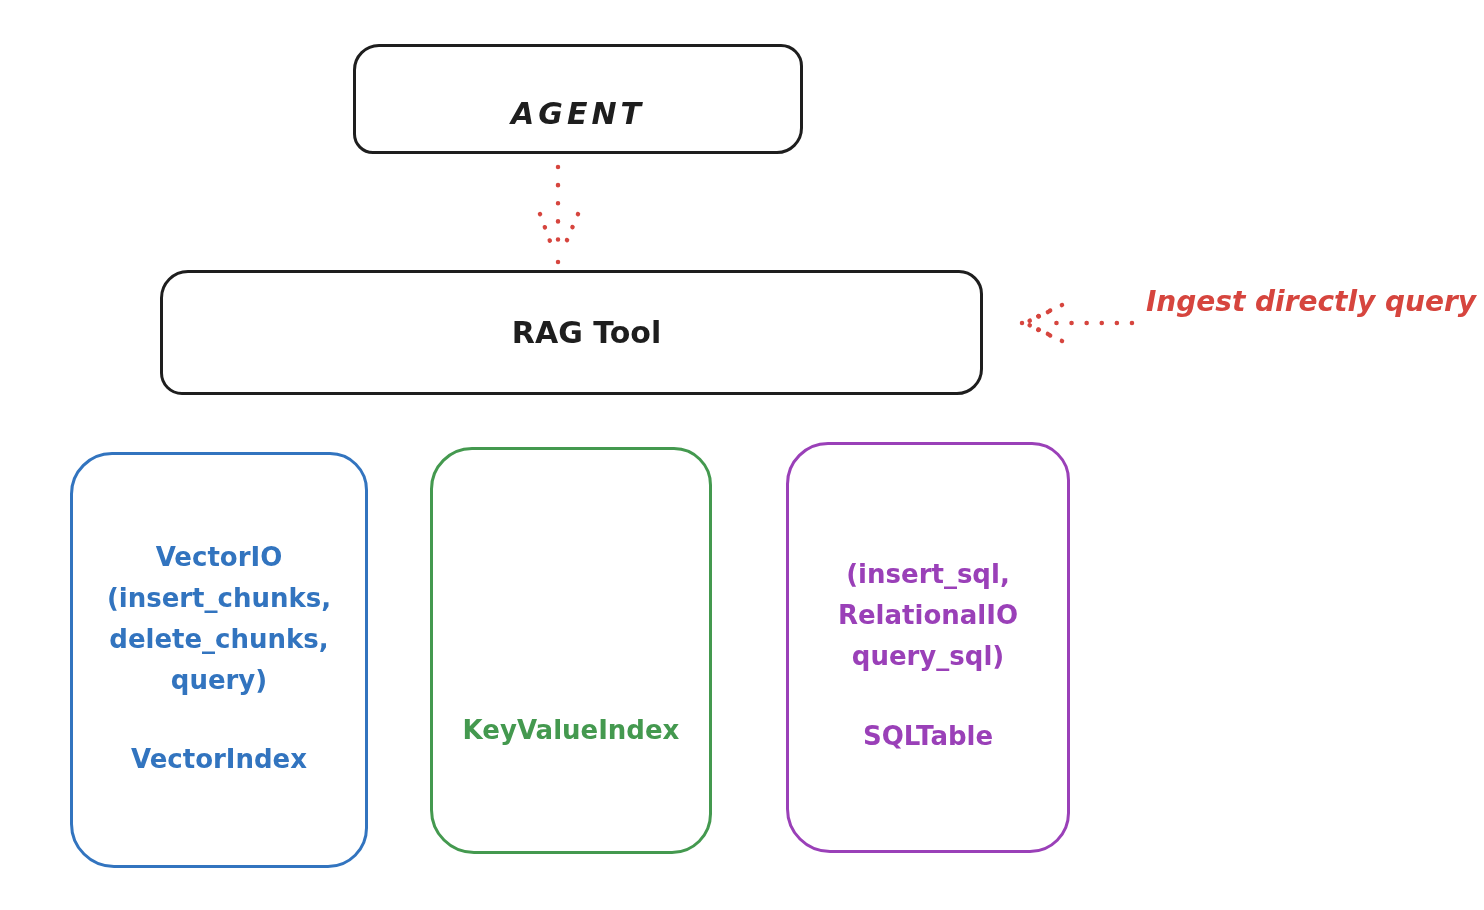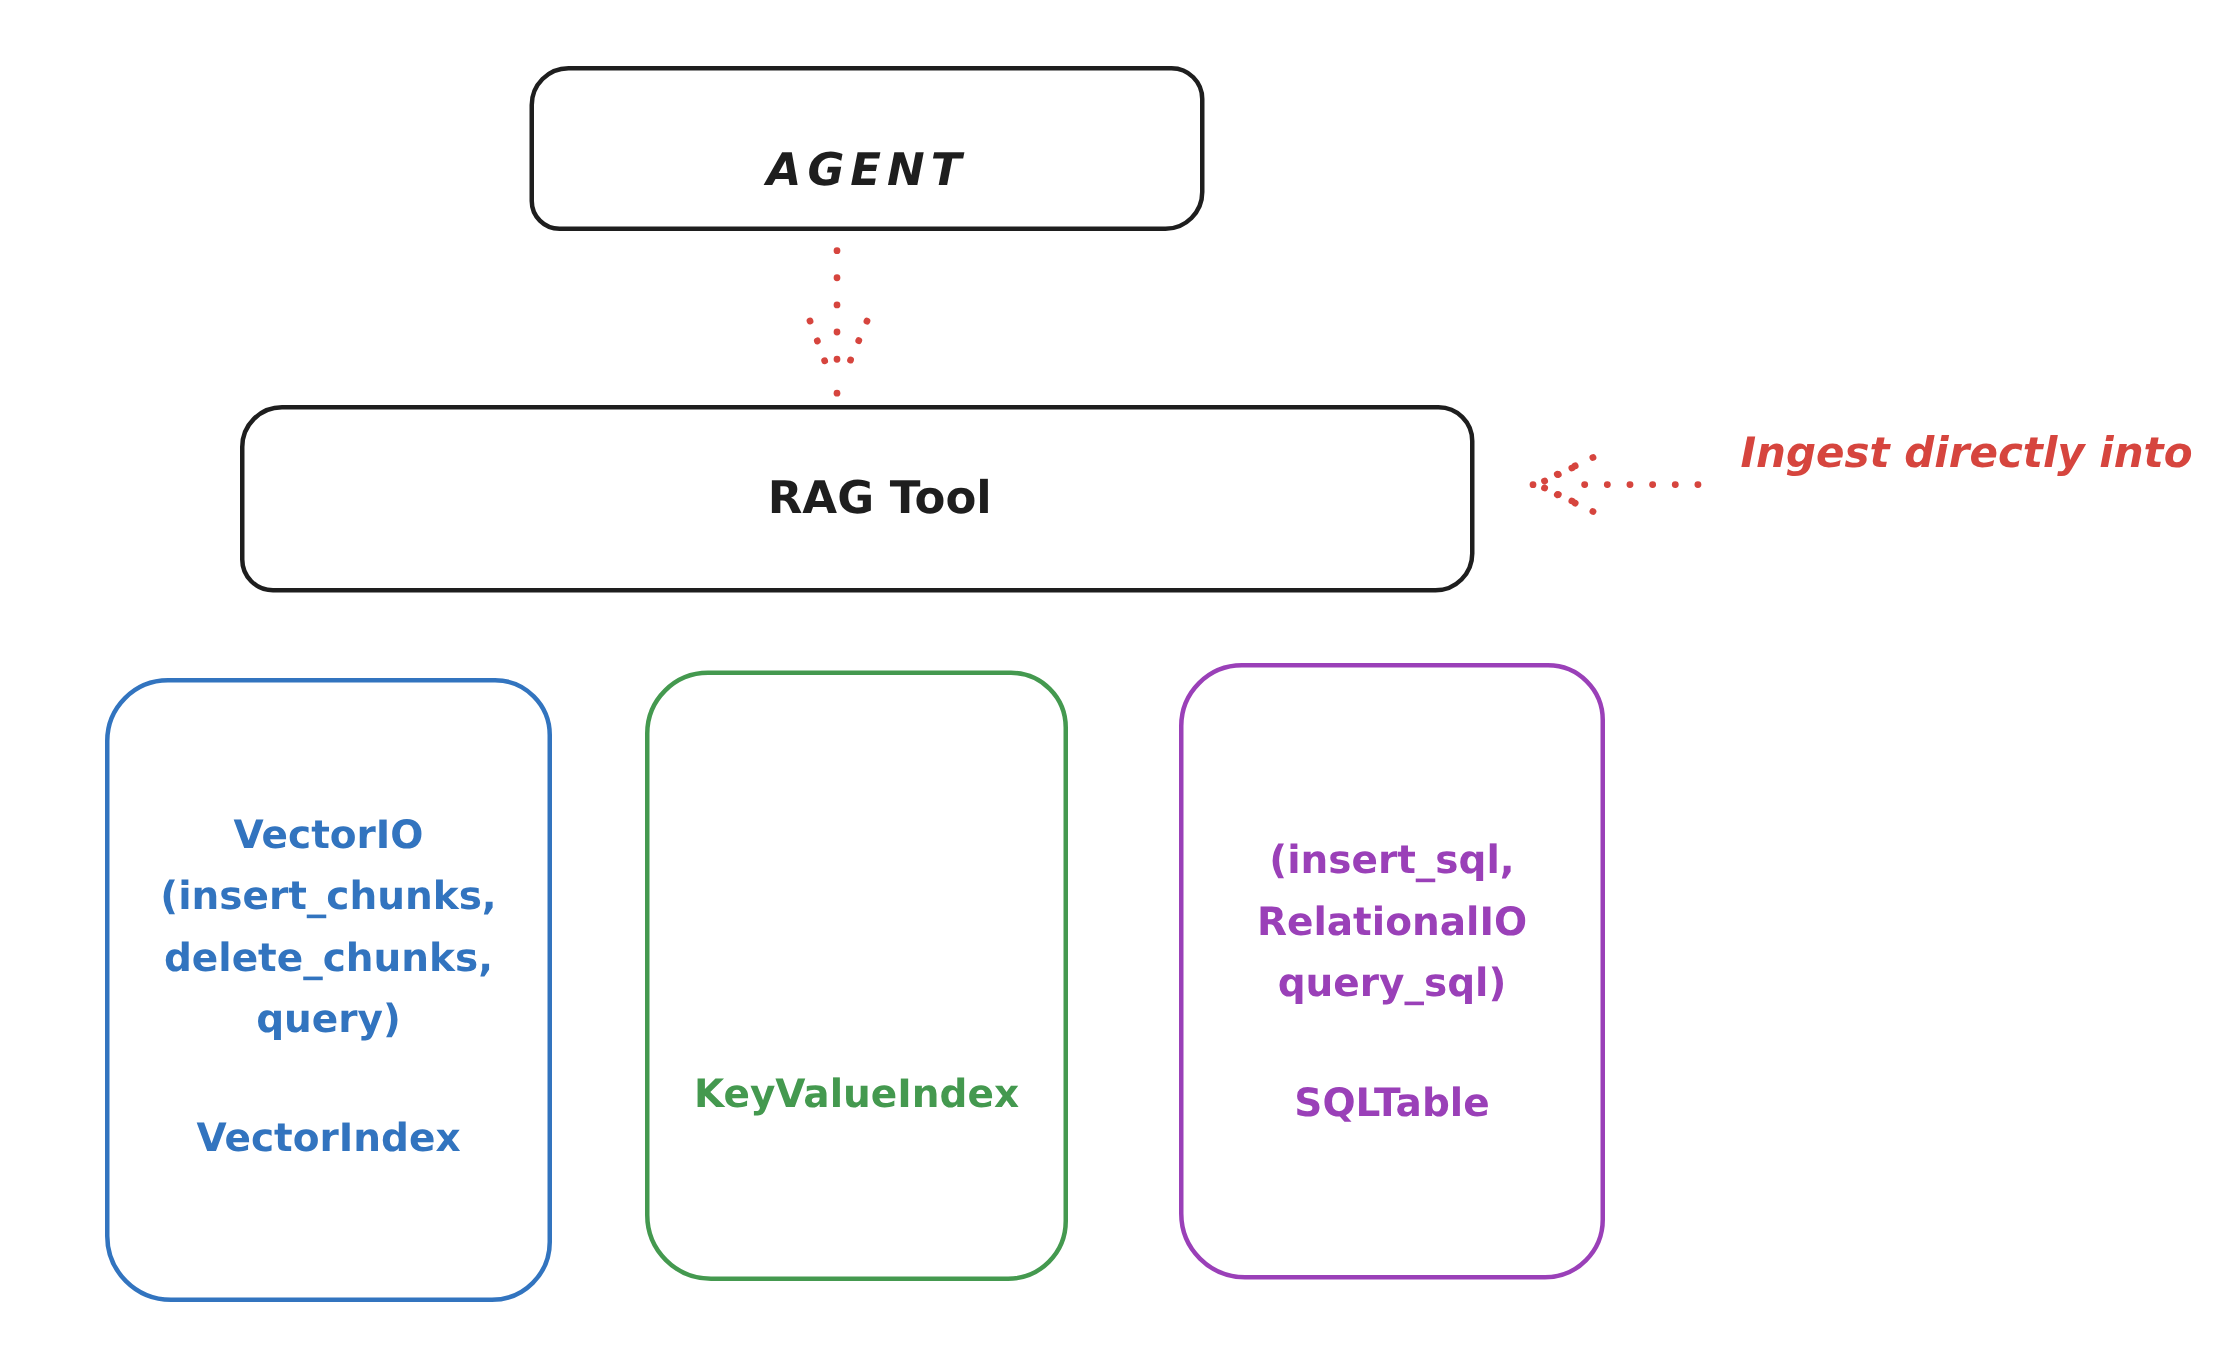--- a/index.html
+++ b/index.html
@@ -121,21 +121,21 @@
 
   <div class="node black agent-box">
     <span class="label">AGENT</span>
   </div>
 
   <div class="node black rag-box">
     <span class="label">RAG Tool</span>
   </div>
 
   <div class="annotation">
-    <div>Ingest directly into</div>
+    <div>Ingest directly query</div>
   </div>
 
   <svg class="arrow-layer" viewBox="0 0 1484 910">
     <g>
       <line x1="558" y1="167" x2="558" y2="240" stroke-dasharray="0.1 18"></line>
       <line x1="540" y1="214" x2="554" y2="252" stroke-dasharray="0.1 14"></line>
       <line x1="578" y1="214" x2="562" y2="252" stroke-dasharray="0.1 14"></line>
       <line x1="558" y1="262" x2="558" y2="262.2" stroke-dasharray="0.1 20"></line>
     </g>
     <g>

